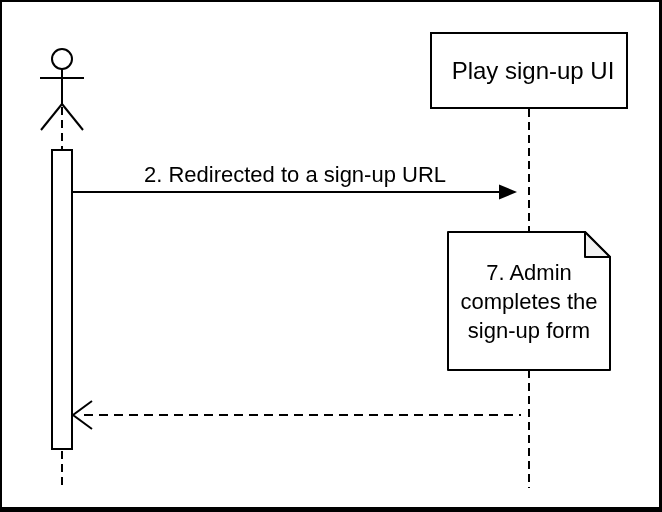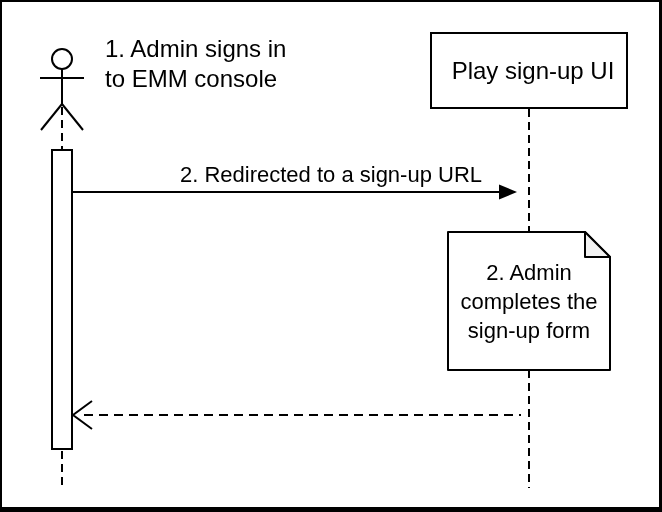--- a/index.html
+++ b/index.html
@@ -55,21 +55,20 @@
     align-items: center;
     justify-content: center;
     font-size: 24px;
     text-align: center;
     padding-left: 8px;
   }
   .msg-label {
     font-size: 22px;
     line-height: 24px;
     text-align: center;
-    padding-left: 36px;
   }
   .msg2-label {
     left: 72px;
     top: 163px;
     width: 446px;
   }
   .msg4-label {
     left: 73px;
     top: 386px;
     width: 446px;
@@ -120,28 +119,26 @@
       <path d="M448,232 H585 L610,257 V370 H448 Z" fill="#ffffff" stroke="#000000" stroke-width="2" stroke-linejoin="round"></path>
       <path d="M585,232 V257 H610 Z" stroke="#000000" stroke-width="2" stroke-linejoin="round" fill="#f2f2f2"></path>
     </g>
 
     <g>
       <line x1="84" y1="415" x2="521" y2="415" stroke="#000000" stroke-width="2" stroke-dasharray="9,6"></line>
       <polyline points="92,401 73,415 92,429" fill="none" stroke="#000000" stroke-width="2"></polyline>
     </g>
   </svg>
 
-  <div class="label actor-label">1. Admin signs in
-to EMM console</div>
 
   <div class="participant-box">
     <span>Play sign-up UI</span>
   </div>
 
   <div class="label msg-label msg2-label">2. Redirected to a sign-up URL</div>
 
-  <div class="label note-label">2. Admin
+  <div class="label note-label">7. Admin
 completes the
 sign-up form</div>
 
 
   <div class="frame"></div>
 </div>
 
 </body></html>

